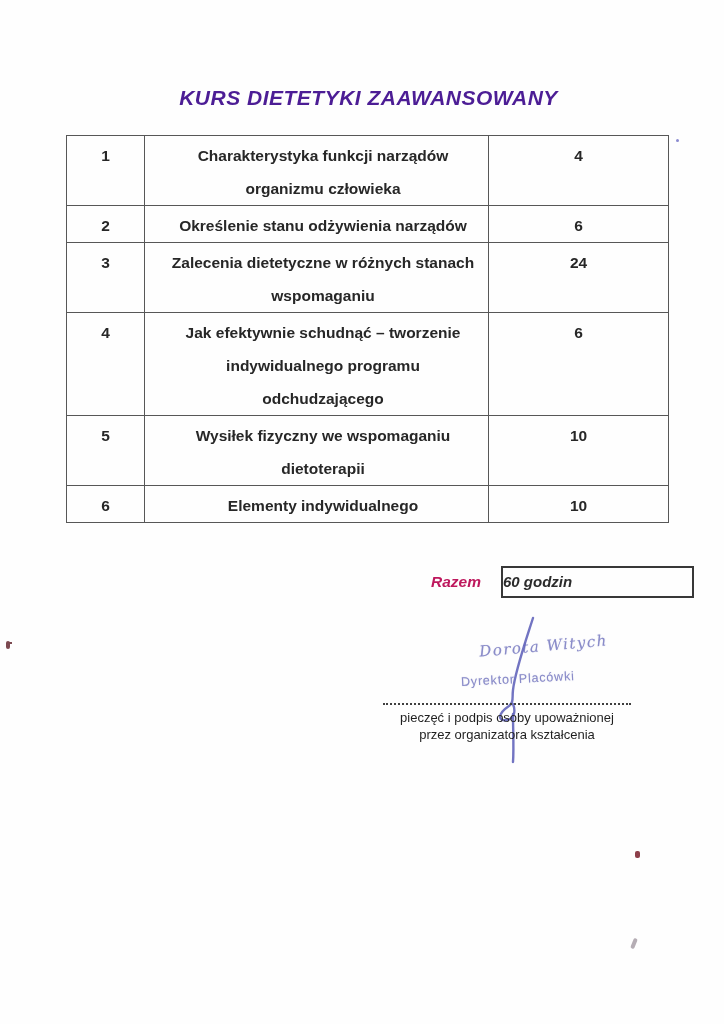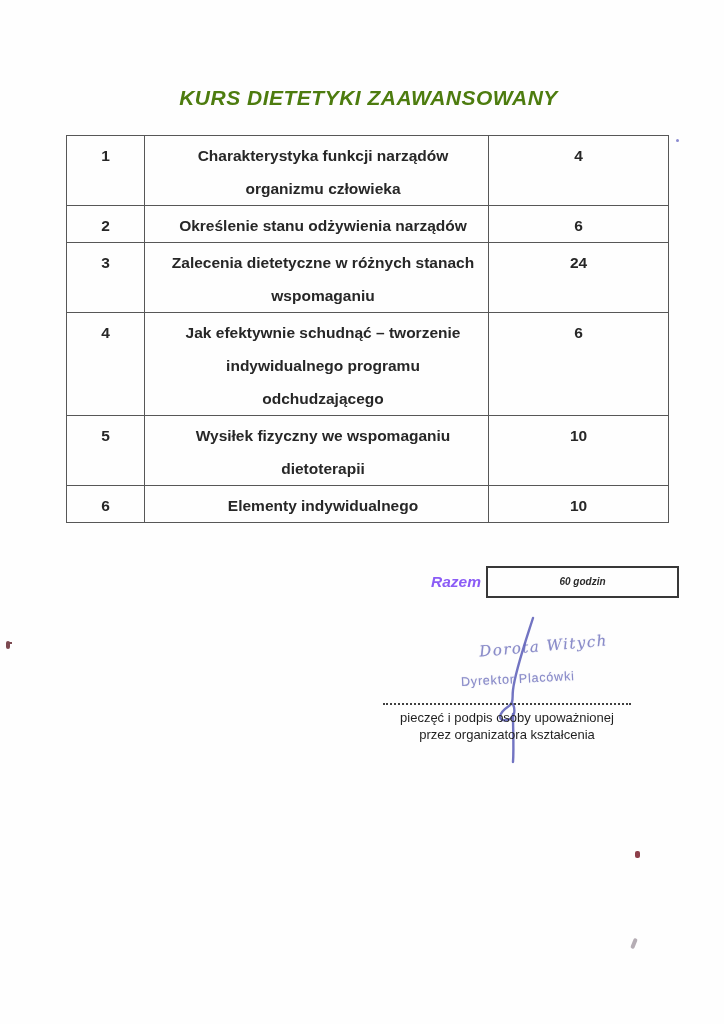--- a/index.html
+++ b/index.html
@@ -12,21 +12,21 @@
     font-family:"Liberation Sans",sans-serif;
     color:var(--ink,#262626);
   }
   
   .title{
     position:absolute;top:86px;left:13px;right:0;
     margin:0;
     text-align:center;
     font-size:21px;font-weight:bold;font-style:italic;
     letter-spacing:.5px;
-    color:#4d7c0f;
+    color:#4c1d95;
   }
   
   .course-table{
     position:absolute;left:66px;top:135px;
     width:602px;
     border-collapse:collapse;
     table-layout:fixed;
   }
   .course-table th,.course-table td{
     border:1px solid var(--border,#575757);
@@ -47,29 +47,28 @@
   }
   td.lp{text-align:center;padding-top:3px;}
   td.name{text-align:center;padding:3px 6px 0 19px;}
   td.hours{text-align:center;padding-top:3px;}
   
   .razem{
     position:absolute;left:385px;top:566px;
     display:flex;align-items:stretch;
   }
   .razem-label{
-    width:96px;text-align:right;padding-right:5px;
+    width:96px;text-align:right;padding-right:20px;
     font-size:15.5px;font-weight:bold;font-style:italic;
-    line-height:31px;color:#8b5cf6;
+    line-height:31px;color:#be185d;
   }
   .razem-box{
     width:189px;height:28px;
     border:2px solid #383838;
-    text-align:center;
-    font-size:10px;font-weight:bold;font-style:italic;
+    font-size:15px;font-weight:bold;font-style:italic;
     line-height:28px;color:#2b2b2b;
   }
   
   .stamp-name{
     position:absolute;left:479px;top:637px;
     font-family:"DejaVu Serif",serif;
     font-style:italic;font-size:15px;
     letter-spacing:1.5px;
     color:var(--stamp,#8a8cc9);
     transform:rotate(-5deg);

